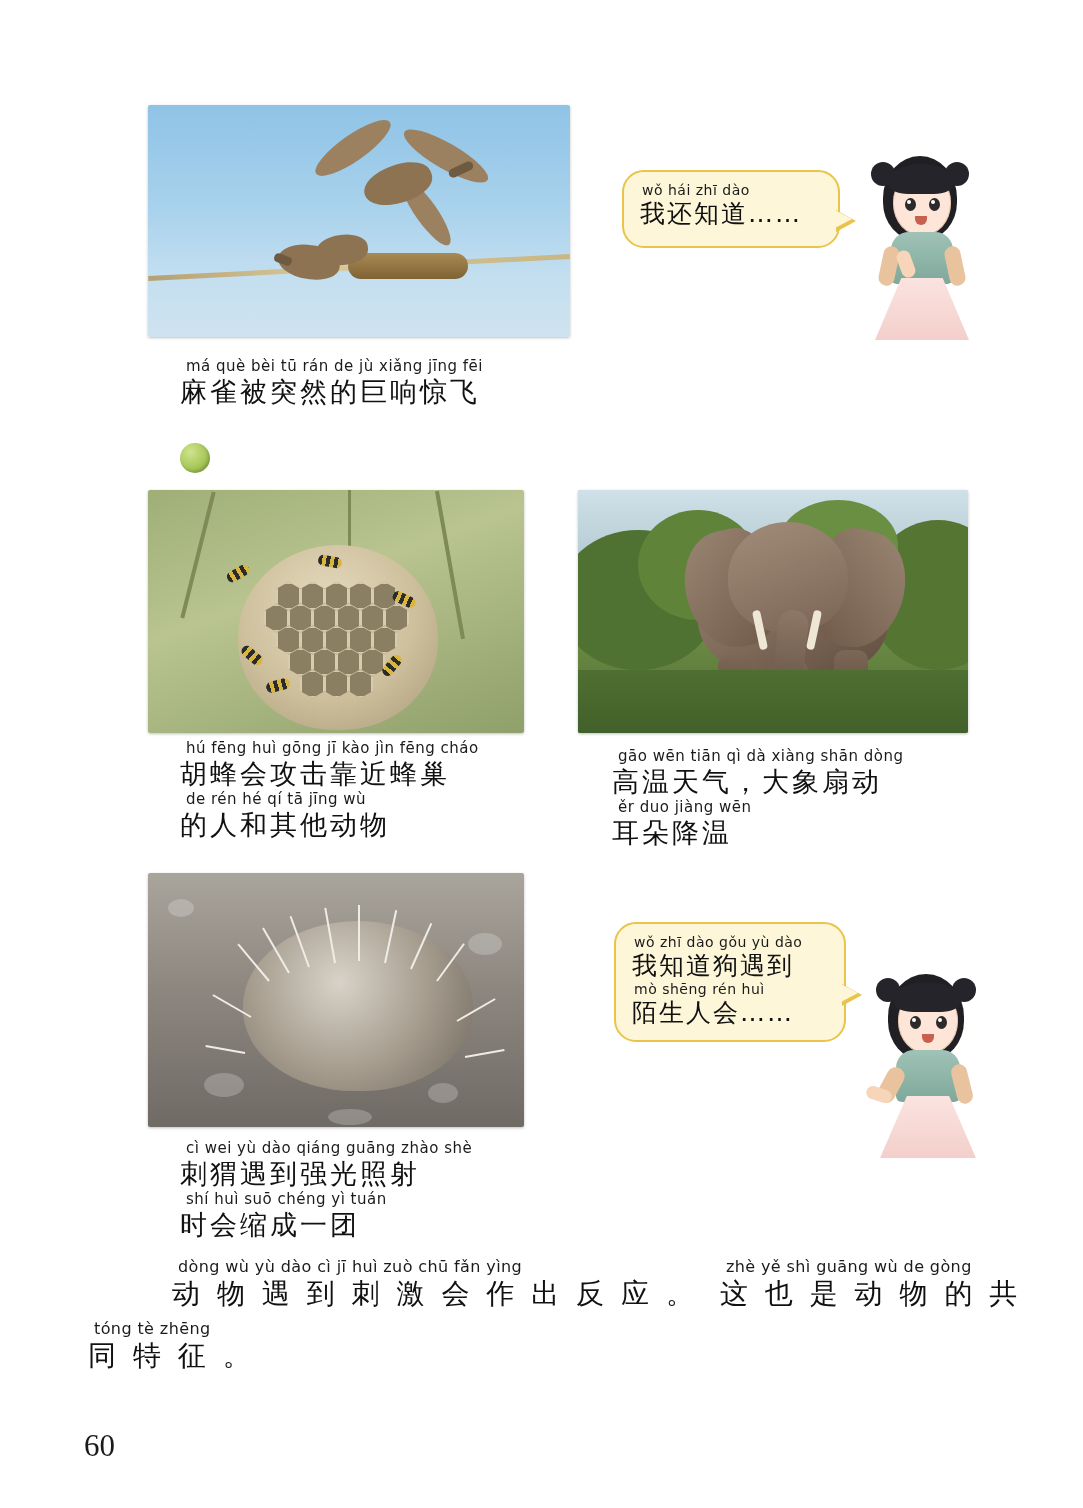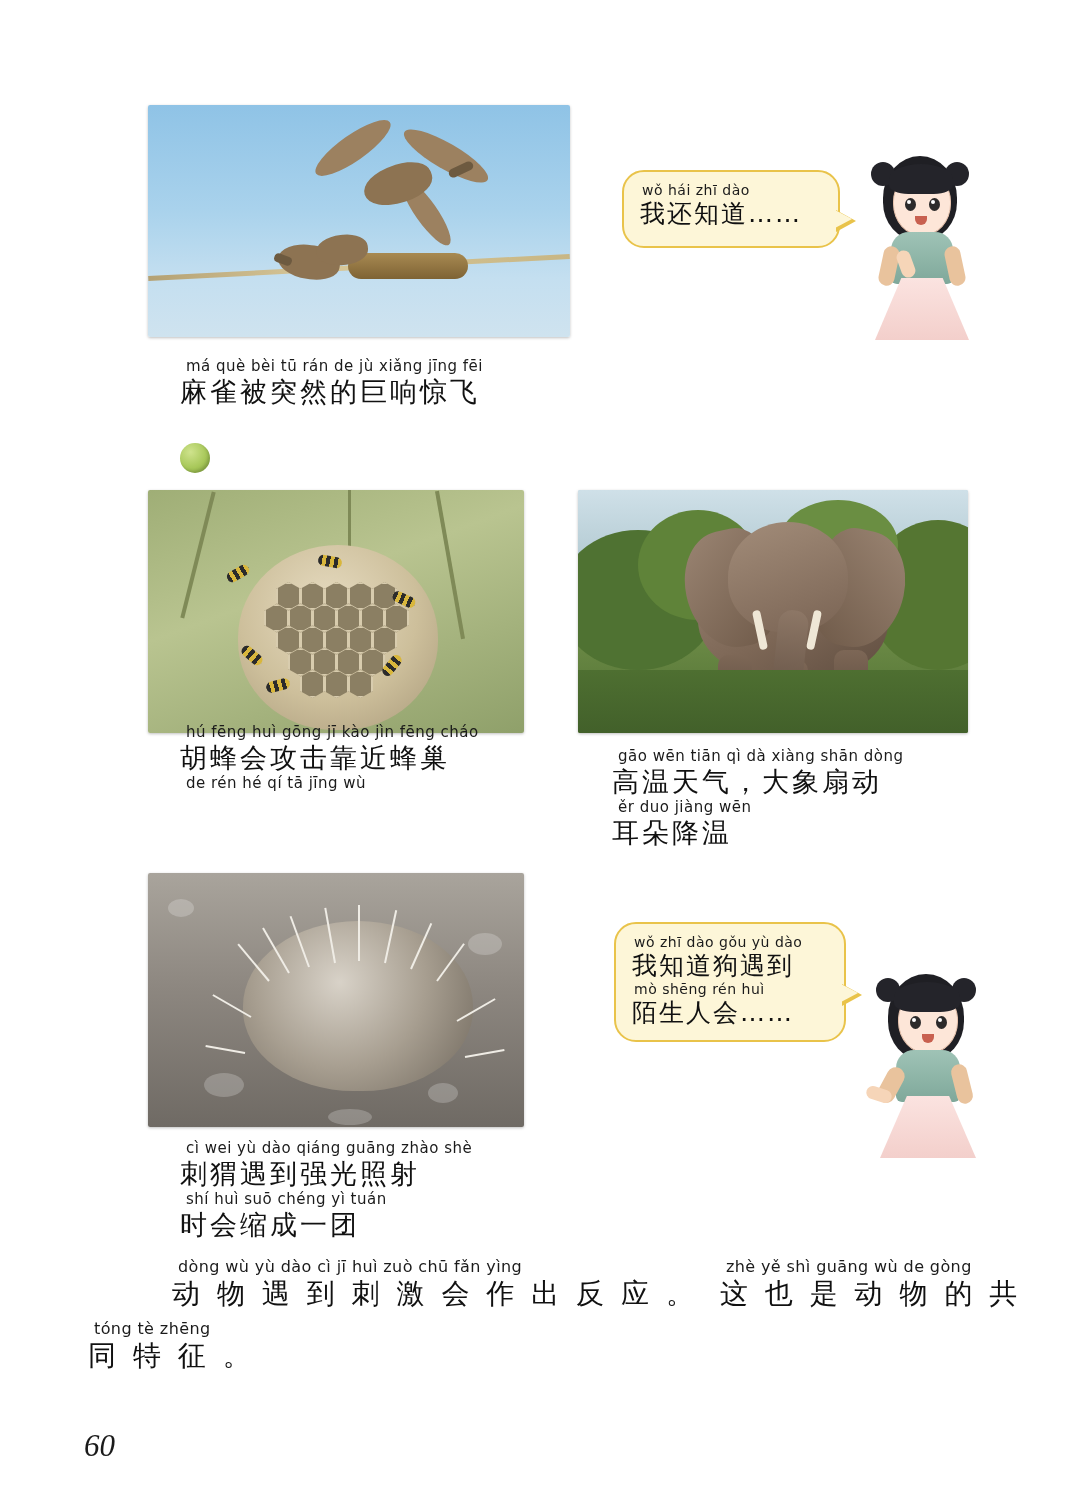--- a/index.html
+++ b/index.html
@@ -109,21 +109,20 @@
   
   .para {
     position: absolute;
   }
   .para .pinyin { font-size: 16px; letter-spacing: .4px; }
   .para .hanzi { font-size: 28px; letter-spacing: 4px; }
 
   .page-number {
     position: absolute;
     font-family: "Liberation Serif", serif;
-    font-style: italic;
     font-size: 31px;
     color: #1a1a1a;
   }
 
   
   
   
 
   
   .ph-sparrow {
@@ -390,24 +389,25 @@
     <div class="wn-cell" style="left:176px; top:180px;"></div>
     <div class="wn-cell" style="left:200px; top:180px;"></div>
     <div class="wasp" style="left:78px; top:78px; transform:rotate(-30deg);"></div>
     <div class="wasp" style="left:92px; top:160px; transform:rotate(40deg);"></div>
     <div class="wasp" style="left:118px; top:190px; transform:rotate(-15deg);"></div>
     <div class="wasp" style="left:170px; top:66px; transform:rotate(10deg);"></div>
     <div class="wasp" style="left:232px; top:170px; transform:rotate(-50deg);"></div>
     <div class="wasp" style="left:244px; top:104px; transform:rotate(25deg);"></div>
   </div>
 
-  <div class="caption" style="left:180px; top:724px;">
+  <div class="caption" style="left:180px; top:740px;">
     <span class="cap-line pinyin">hú fēng huì gōng jī  kào jìn fēng cháo</span>
     <span class="cap-line hanzi">胡蜂会攻击靠近蜂巢</span>
     <span class="cap-line pinyin">de rén hé qí tā jīng wù</span>
+    <span class="cap-line hanzi">的人和其他动物</span>
   </div>
 
   <div class="photo ph-eleph" style="left:578px; top:490px; width:390px; height:243px;">
     <div class="el-sky"></div>
     <div class="el-bush" style="left:-20px; top:40px; width:160px; height:140px; background:#4f7232;"></div>
     <div class="el-bush" style="left:60px; top:20px; width:120px; height:110px; background:#5f8339;"></div>
     <div class="el-bush" style="left:290px; top:30px; width:140px; height:150px; background:#557632;"></div>
     <div class="el-bush" style="left:200px; top:10px; width:120px; height:90px; background:#6a8e42;"></div>
     <div class="el-body"></div>
     <div class="el-leg" style="left:140px; top:165px;"></div>

